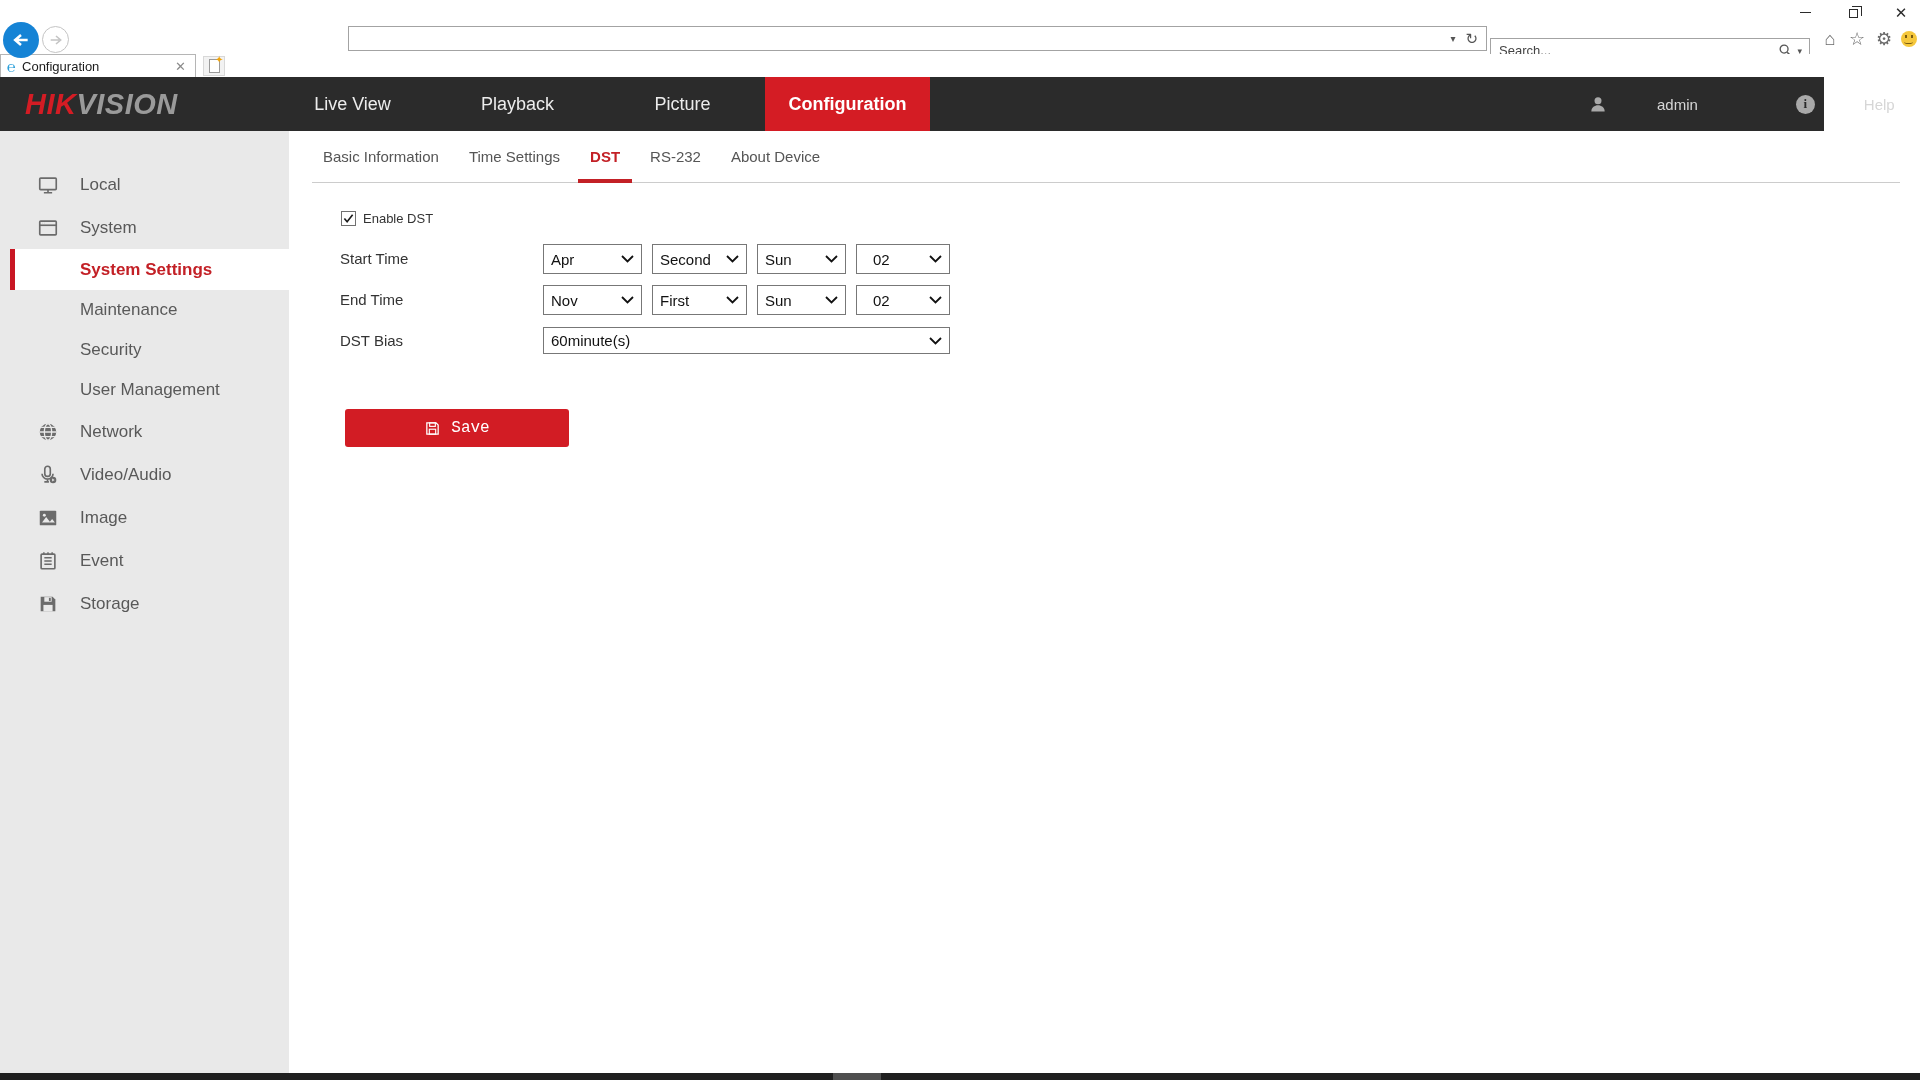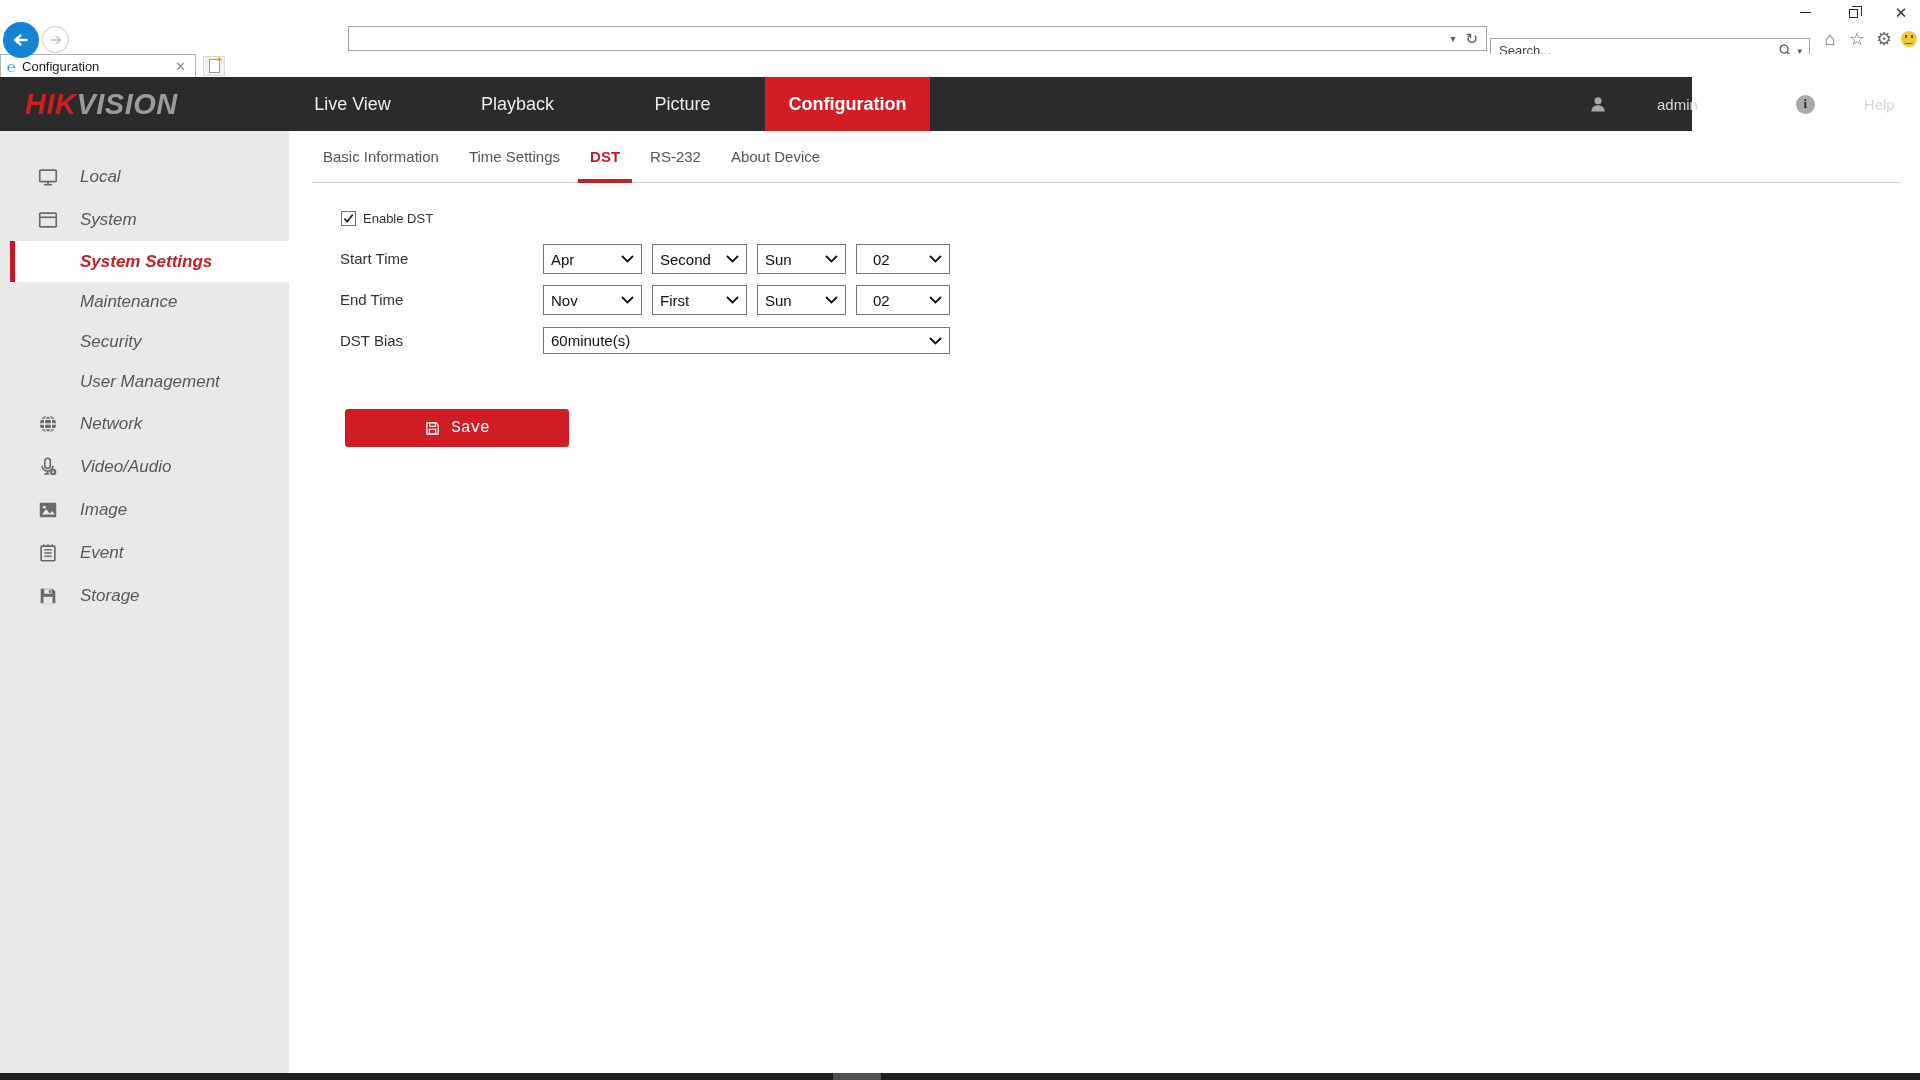--- a/index.html
+++ b/index.html
@@ -35,33 +35,33 @@
   #tabrow { position:absolute; left:0; top:54px; width:1920px; height:23px; background:#fff; }
   .ietab { position:absolute; left:0; top:0; width:196px; height:23px; background:#fff; border:1px solid #b5b5b5; border-bottom:none; display:flex; align-items:center; padding:0 6px; }
   .ie-e { color:#2da0da; font-size:15px; font-weight:bold; margin-right:6px; }
   .tabtitle { font-size:13px; color:#1b1b1b; flex:1; }
   .tabclose { color:#8a8a8a; font-size:13px; padding:0 3px; }
   .newtab { position:absolute; left:203px; top:2px; width:22px; height:20px; display:flex; align-items:center; justify-content:center; background:#f2f2f2; border:1px solid #d8d8d8; }
   .newtab .pg { width:11px; height:14px; background:#fff; border:1px solid #9a9a9a; position:relative; }
   .newtab .pg s { position:absolute; right:-5px; top:-6px; color:#f0a30a; font-size:10px; text-decoration:none; }
 
   
-  #siteheader { position:absolute; left:0; top:77px; width:1692px; height:54px; background:#2b2b2b; }
+  #siteheader { position:absolute; left:0; top:77px; width:1824px; height:54px; background:#2b2b2b; }
   .logo { position:absolute; left:25px; top:0; height:54px; display:flex; align-items:center; font-style:italic; font-weight:bold; font-size:29px; letter-spacing:0.5px; }
   .logo .hik { color:#d41c24; } .logo .vis { color:#9a9a9a; }
   .mainnav { position:absolute; left:270px; top:0; height:54px; display:flex; }
   .navitem { width:165px; height:54px; display:flex; align-items:center; justify-content:center; color:#ececec; font-size:18px; cursor:pointer; }
   .navitem.active { background:#d41c24; color:#fff; font-weight:bold; }
   .userarea { position:absolute; left:1588px; top:0; height:54px; display:flex; align-items:center; color:#d6d6d6; font-size:15px;gap:40px; }
   .uicon { margin-right:9px; display:flex; align-items:center; }
   .infoicon { width:19px; height:19px; border-radius:50%; background:#a9a9a9; color:#2b2b2b; font-weight:bold; font-size:13px; display:flex; align-items:center; justify-content:center; font-family:"Liberation Serif",serif; }
   .gap1 { margin-left:58px; } .gap2 { margin-left:52px; }
 
   
-  #sidebar { position:absolute; left:0; top:131px; width:289px; height:942px; background:#e9e9e9; padding-top:24px;font-style:italic; }
+  #sidebar { position:absolute; left:0; top:131px; width:289px; height:942px; background:#e9e9e9; padding-top:32px; }
   .srow { position:relative; height:43px; display:flex; align-items:center; color:#595959; font-size:17px; cursor:pointer; }
   .srow.sub { height:40px; }
   .srow .slabel { padding-left:80px; }
   .srow .sicon { position:absolute; left:37px; top:50%; transform:translateY(-50%); display:flex; }
   .srow.active { height:41px; background:#fff; margin-left:10px; border-left:5px solid #c81623; }
   .srow.active .slabel { padding-left:65px; color:#c32026; font-weight:bold; }
 
   
   #content { position:absolute; left:289px; top:131px; width:1631px; height:942px; background:#fff; }
   .tabs { margin:0 20px 0 23px; height:52px; border-bottom:1px solid #ccc; display:flex; gap:30px; }

